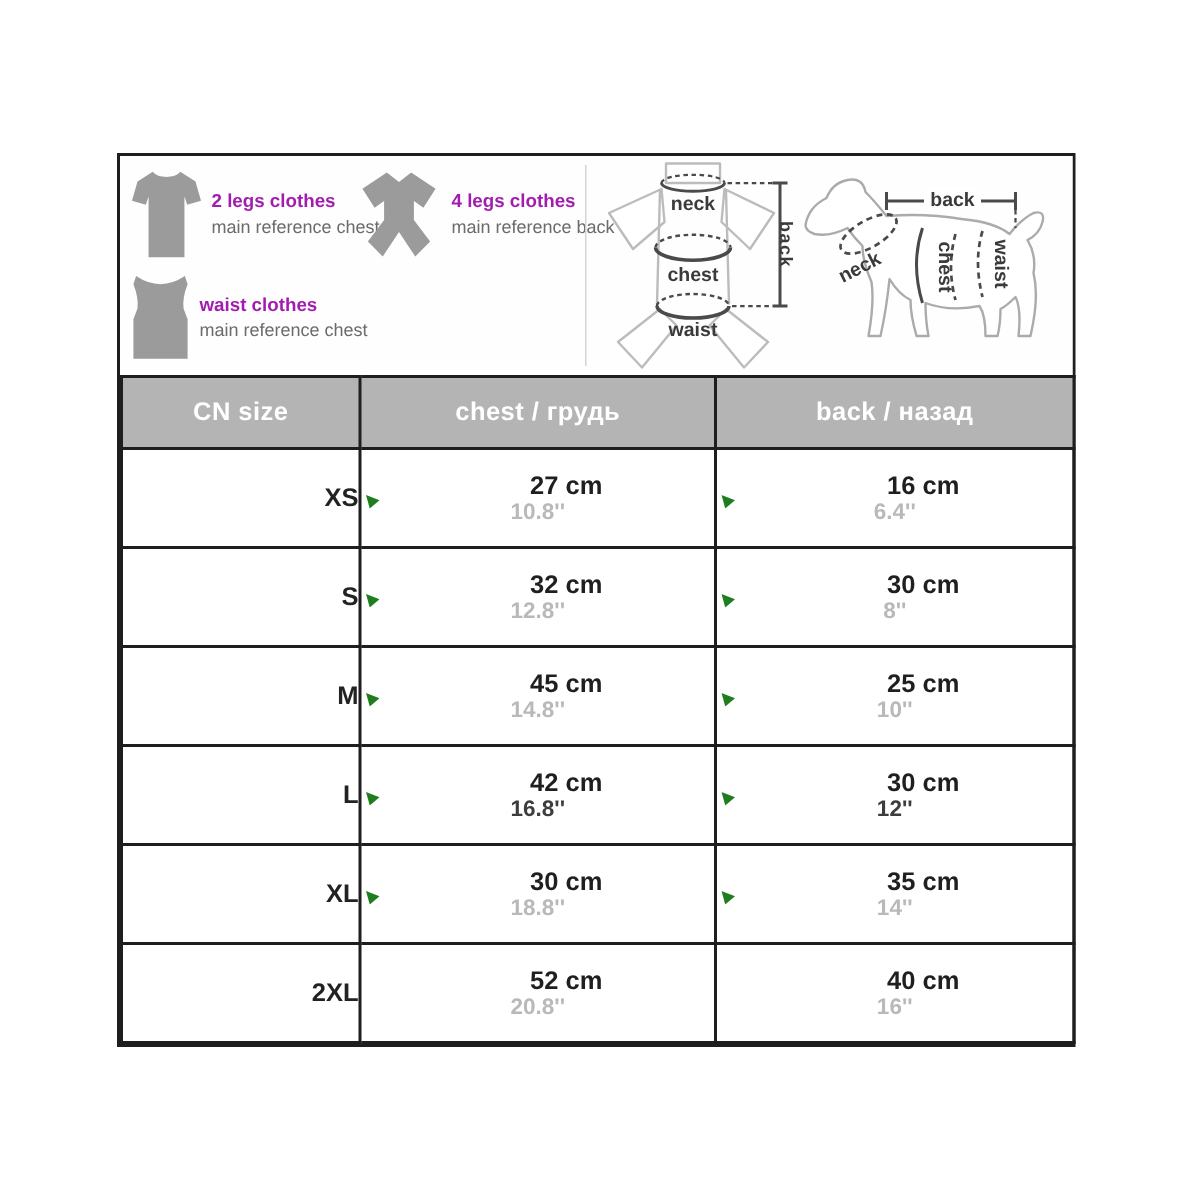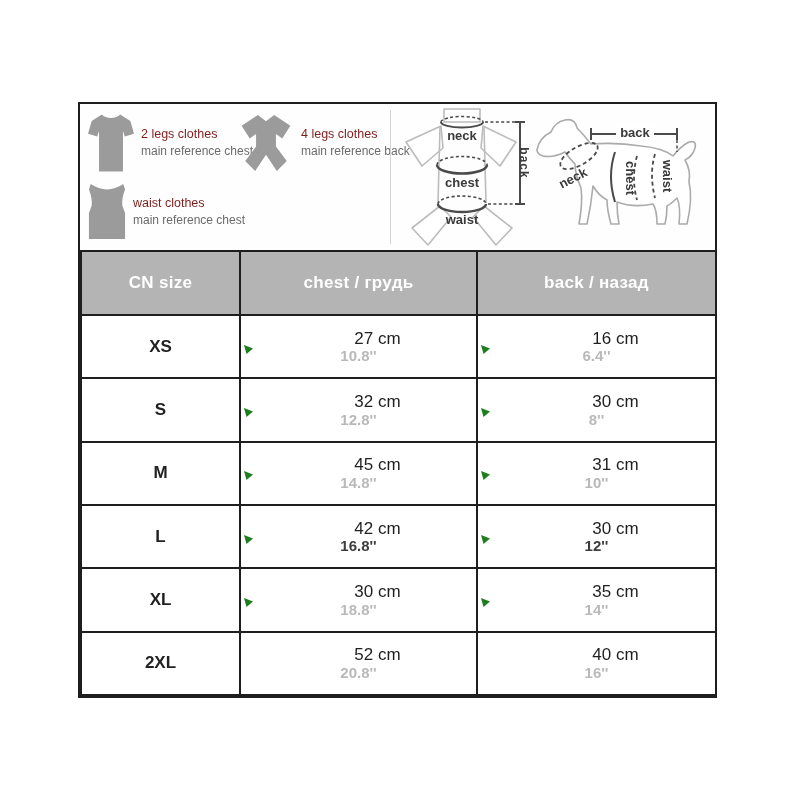--- a/index.html
+++ b/index.html
@@ -13,40 +13,40 @@
   }
   
   .top-section{position:relative;width:100%;height:146px;background:#fefefe;}
   .legend{
     position:absolute;left:8px;top:4px;width:300px;height:138px;
     display:grid;grid-template-columns:150px 150px;grid-template-rows:1fr 1fr;
   }
   .legend-item{display:flex;align-items:center;gap:7px;min-width:0;}
   .legend-icon{flex:0 0 auto;}
   .legend-icon svg{display:block;fill:#9b9b9b;}
-  .legend-title{font-size:12.5px;font-weight:normal;color:#7f1d1d;white-space:nowrap;}
+  .legend-title{font-size:12.5px;font-weight:bold;color:#a21caf;white-space:nowrap;}
   .legend-sub{font-size:12px;color:#6b6b6b;margin-top:3px;white-space:nowrap;}
   .divider{position:absolute;left:310px;top:6px;bottom:6px;width:1px;background:#d4d4d4;}
   .diagrams{position:absolute;left:314px;top:2px;display:flex;}
   .diag{display:block;}
   .diag text{font-family:"Liberation Sans", sans-serif;font-weight:bold;fill:#3a3a3a;}
   
   .size-table{
     border-collapse:collapse;table-layout:fixed;width:635px;height:446px;
   }
   .size-table th,.size-table td{
     border:2px solid #1e1e1e;text-align:center;vertical-align:middle;padding:0;
   }
-  .size-table thead tr{height:64px;}
+  .size-table thead tr{height:48px;}
   .size-table th{
     background:#b4b4b4;color:#ffffff;font-size:17px;font-weight:bold;letter-spacing:.3px;
   }
-  td.size-cell{font-size:17px;font-weight:bold;color:#222222;}
+  td.size-cell{font-size:17px;font-weight:bold;color:#222222;text-align:right;}
   td.measure-cell{position:relative;}
-  .cm{font-size:17px;font-weight:normal;color:#1f1f1f;line-height:1.15;margin-left:38px;}
+  .cm{font-size:17px;font-weight:bold;color:#1f1f1f;line-height:1.15;margin-left:38px;}
   .in{font-size:15px;font-weight:bold;color:#b9b9b9;margin-top:0;line-height:1.1;}
   tr.dark-in .in{color:#3d3d3d;}
   .marker{position:absolute;left:3px;top:50%;margin-top:-2px;width:9px;height:9px;}
   .marker svg{display:block;}
   .marker polygon{fill:#1e7e1e;}
 </style>
 </head>
 <body>
 
 <div class="sheet">
@@ -213,21 +213,21 @@
             </span>
           <div class="cm">45 cm</div>
           <div class="in">14.8''</div>
         </td>
         <td class="measure-cell">
           <span class="marker">
               <svg width="9" height="9" viewBox="0 0 9 9">
                 <polygon points="0,0 9,3.5 2.5,9"></polygon>
               </svg>
             </span>
-          <div class="cm">31 cm</div>
+          <div class="cm">25 cm</div>
           <div class="in">10''</div>
         </td>
       </tr>
       <tr class="dark-in">
         <td class="size-cell">L</td>
         <td class="measure-cell">
           <span class="marker">
               <svg width="9" height="9" viewBox="0 0 9 9">
                 <polygon points="0,0 9,3.5 2.5,9"></polygon>
               </svg>

